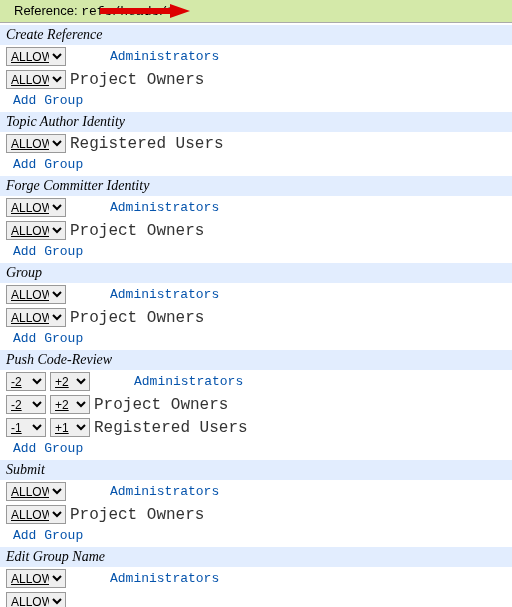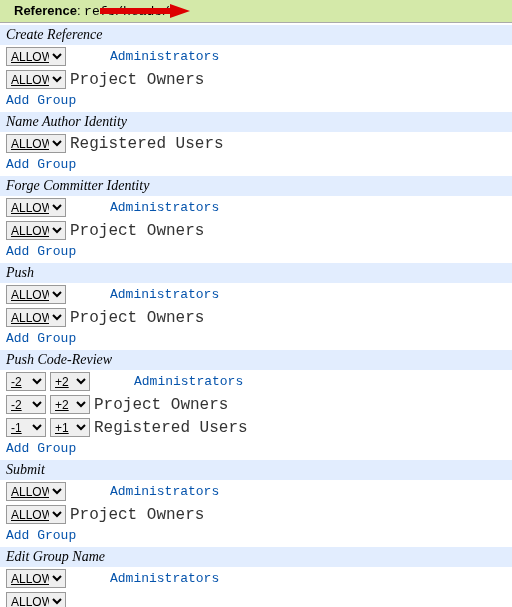--- a/index.html
+++ b/index.html
@@ -10,21 +10,21 @@
     background: #fff;
     width: 512px;
   }
   .ref-header {
     background: #d4e9a9;
     padding: 3px 5px;
     border-bottom: 1px solid #aaa;
     position: relative;
   }
   .ref-header b {
-    font-weight: bold;
+    font-weight: normal;
     padding-left: 9px;
   }
   .ref-header .mono {
     font-family: "Courier New", monospace;
   }
   .section-title {
     background: #e2edfe;
     padding: 2px 6px;
     font-style: italic;
     font-family: "Times New Roman", serif;
@@ -56,21 +56,21 @@
   }
   .group-text {
     font-family: "Courier New", monospace;
     font-size: 16px;
     color: #333;
   }
   .add-group {
     color: #0654ac;
     font-family: "Courier New", monospace;
     font-size: 13px;
-    padding: 2px 6px;
+    padding: 2px 13px;
     cursor: pointer;
   }
   .red-arrow {
     position: absolute;
     pointer-events: none;
   }
 </style>
 </head>
 <body>
 
@@ -85,39 +85,39 @@
 <div class="perm-row">
   <select class="sel-allow"><option>ALLOW</option></select>
   <span class="group-link">Administrators</span>
 </div>
 <div class="perm-row">
   <select class="sel-allow"><option>ALLOW</option></select>
   <span class="group-text">Project Owners</span>
 </div>
 <div class="add-group">Add Group</div>
 
-<div class="section-title">Name Author Identity</div>
+<div class="section-title">Topic Author Identity</div>
 <div class="perm-row">
   <select class="sel-allow"><option>ALLOW</option></select>
   <span class="group-text">Registered Users</span>
 </div>
 <div class="add-group">Add Group</div>
 
 <div class="section-title">Forge Committer Identity</div>
 <div class="perm-row">
   <select class="sel-allow"><option>ALLOW</option></select>
   <span class="group-link">Administrators</span>
 </div>
 <div class="perm-row">
   <select class="sel-allow"><option>ALLOW</option></select>
   <span class="group-text">Project Owners</span>
 </div>
 <div class="add-group">Add Group</div>
 
-<div class="section-title">Push</div>
+<div class="section-title">Group</div>
 <div class="perm-row">
   <select class="sel-allow"><option>ALLOW</option></select>
   <span class="group-link">Administrators</span>
 </div>
 <div class="perm-row">
   <select class="sel-allow"><option>ALLOW</option></select>
   <span class="group-text">Project Owners</span>
 </div>
 <div class="add-group">Add Group</div>
 

